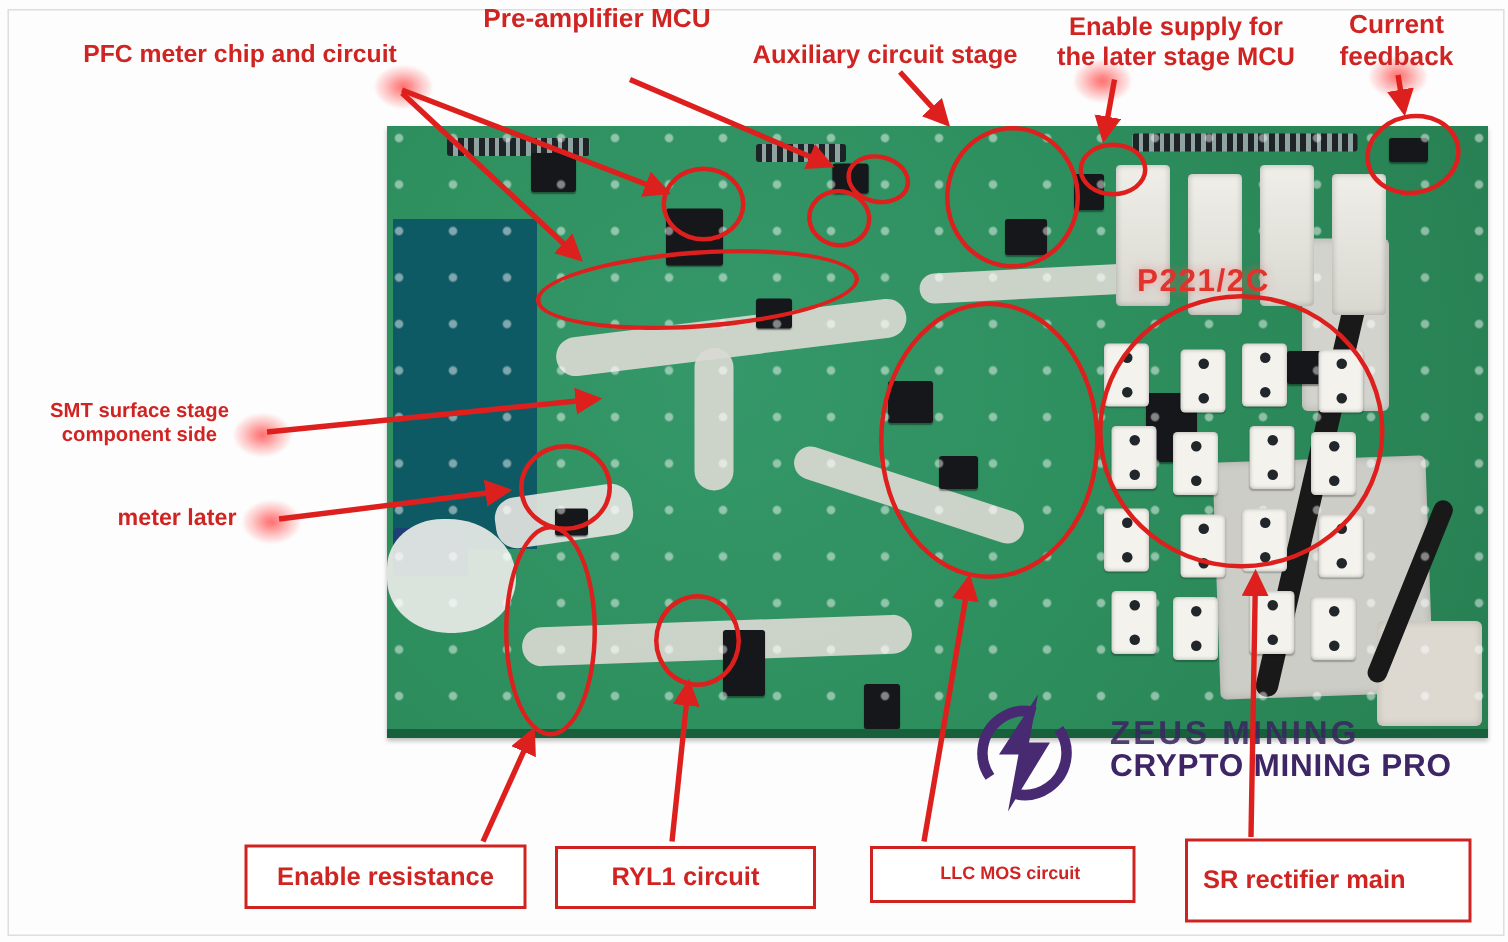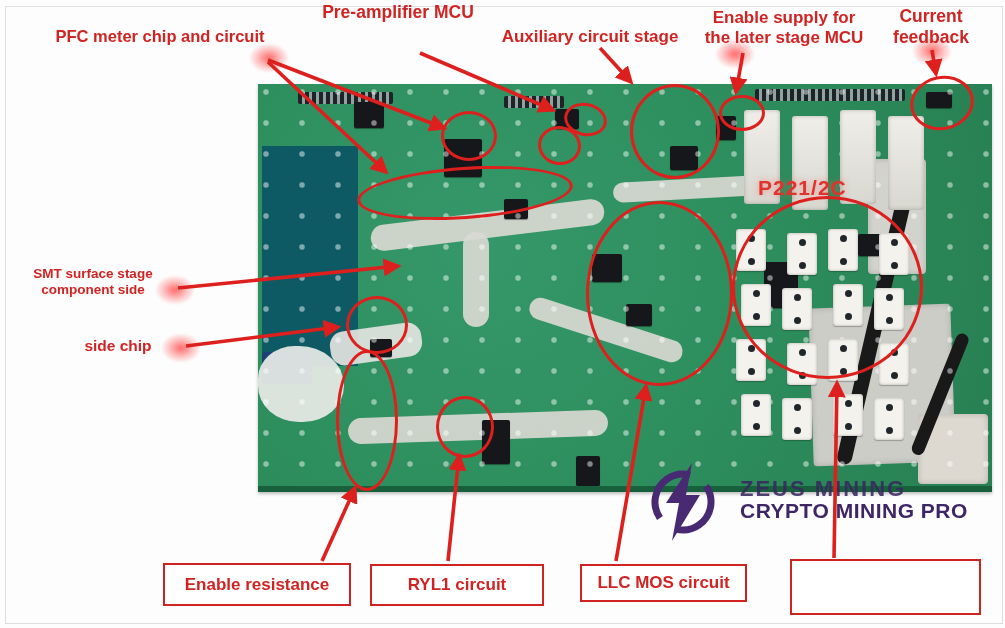--- a/index.html
+++ b/index.html
@@ -176,21 +176,22 @@
 <div class="lbl" style="left:882px;top:6px;width:98px;font-size:17.5px;">
   <div>Current</div>
   <div>feedback</div>
 </div>
 
 <div class="lbl" style="left:18px;top:266px;width:150px;font-size:13.5px;">
   <div>SMT surface stage</div>
   <div>component side</div>
 </div>
 
-<div class="lbl" style="left:70px;top:337px;width:96px;font-size:15.5px;white-space:nowrap;">side chip</div>
+<div class="lbl" style="left:70px;top:337px;width:96px;font-size:15.5px;white-space:nowrap;">meter later</div>
 
 <div class="box-lbl" style="left:163px;top:563px;width:184px;height:39px;font-size:17px;">Enable resistance</div>
 <div class="box-lbl" style="left:370px;top:564px;width:170px;height:38px;font-size:17px;">RYL1 circuit</div>
-<div class="box-lbl" style="left:580px;top:564px;width:163px;height:34px;font-size:17px;">LLC MOS circuit</div>
+<div class="box-lbl" style="left:580px;top:564px;width:163px;height:34px;font-size:12px;padding-left:10px;">LLC MOS circuit</div>
 <div class="box-lbl" style="left:790px;top:559px;width:191px;height:56px;font-size:17px;justify-content:flex-start;padding-left:10px;box-sizing:border-box;text-align:left;">
   <div>
+    <div>SR rectifier main</div>
   </div>
 </div>
 
 </body></html>

